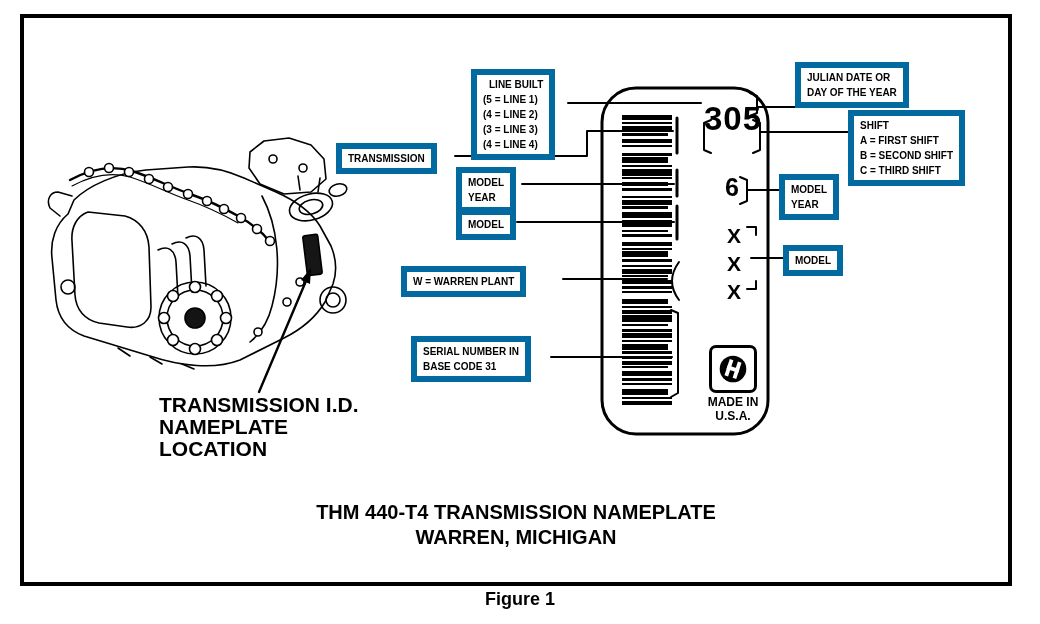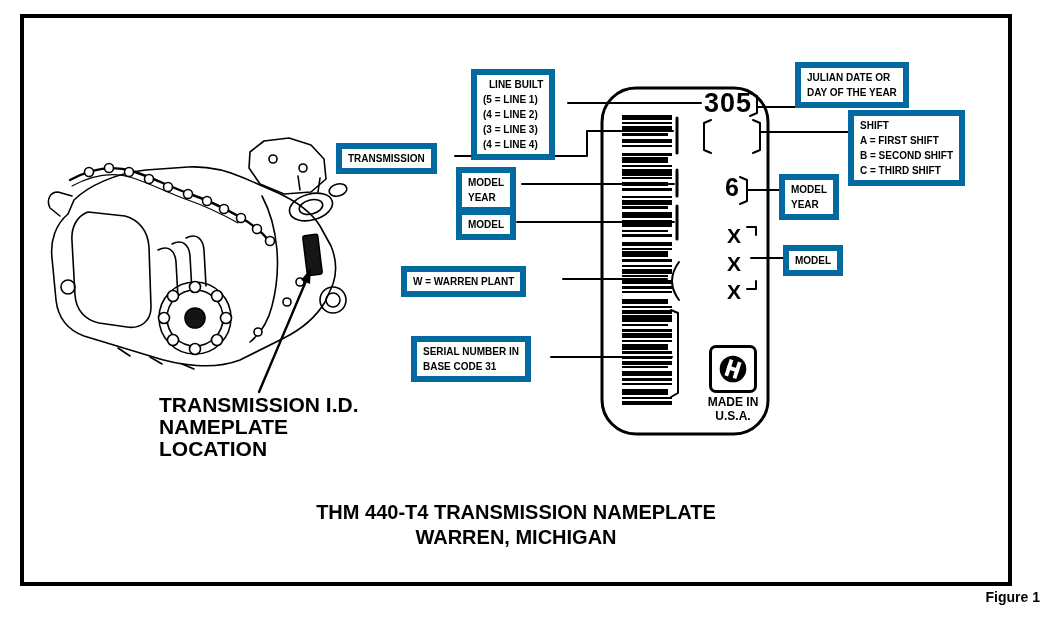--- a/index.html
+++ b/index.html
@@ -7,38 +7,38 @@
         font-family:"Liberation Sans",sans-serif;color:#000;}
   .frame{position:absolute;left:20px;top:14px;width:992px;height:572px;
          border:4px solid #000;box-sizing:border-box;background:#fff;z-index:0;}
   .art{position:absolute;left:0;top:0;width:1040px;height:624px;z-index:1;}
   .box{position:absolute;border:6px solid #0369a1;background:#fff;
        font-weight:700;font-size:10px;line-height:15px;padding:2px 6px;
        white-space:nowrap;z-index:2;}
   .box .t{display:block;}
   .lb-title{padding-left:6px;}
   .np-val{position:absolute;font-weight:700;z-index:2;letter-spacing:1px;}
-  .v305{left:704px;top:88px;font-size:27px;}
+  .v305{left:704px;top:100px;font-size:33px;}
   .v6{left:725px;top:173px;font-size:25px;}
   .vx{font-size:21px;left:727px;}
   .x1{top:224px;} .x2{top:252px;} .x3{top:280px;}
   .barcode{position:absolute;left:622px;top:115px;width:50px;z-index:2;}
   .barcode .bar{width:100%;background:#000;}
   .barcode .bar:nth-child(4n){width:92%;}
   .logo-box{position:absolute;left:709px;top:345px;width:48px;height:48px;
             border:3px solid #000;border-radius:7px;box-sizing:border-box;
             display:flex;align-items:center;justify-content:center;z-index:2;background:#fff;}
   .made-in{position:absolute;left:695px;top:395px;width:76px;text-align:center;
            font-weight:700;font-size:12px;line-height:14px;z-index:2;}
   .loc-note{position:absolute;left:159px;top:394px;font-weight:600;font-size:21px;
             line-height:22px;z-index:2;}
   .caption{position:absolute;left:20px;top:500px;width:992px;text-align:center;
            font-weight:600;font-size:20px;line-height:25px;z-index:2;}
-  .figure-label{position:absolute;left:0;top:589px;width:1040px;text-align:right;
-                font-weight:700;font-size:14px;z-index:2;}
+  .figure-label{position:absolute;left:0;top:589px;width:1040px;text-align:center;
+                font-weight:700;font-size:18px;z-index:2;}
 </style>
 </head>
 <body>
 
 <div class="page">
 
   <div class="frame"></div>
 
   <svg class="art" viewBox="0 0 1040 624" stroke="#000" fill="none" stroke-linecap="round" stroke-linejoin="round">
 

